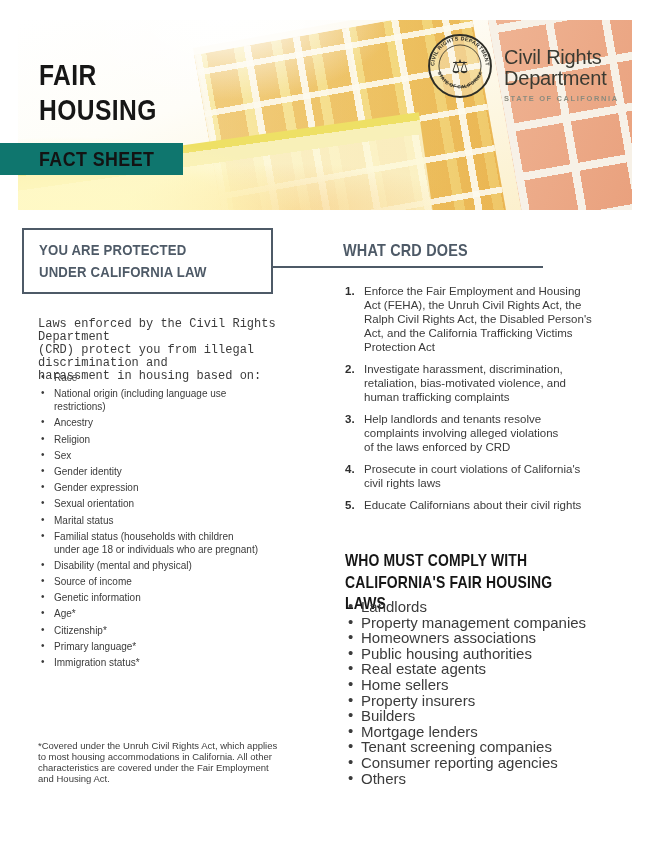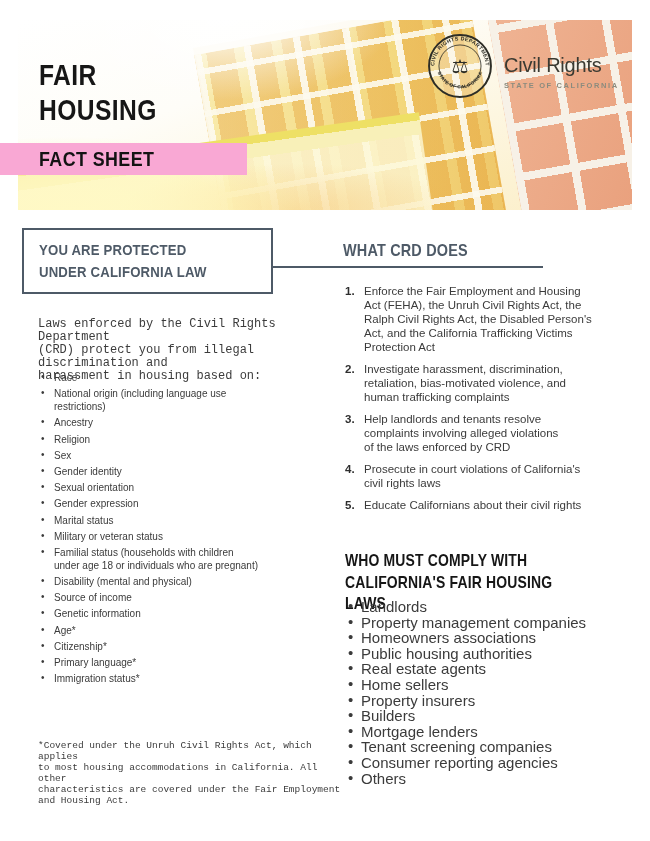--- a/index.html
+++ b/index.html
@@ -29,46 +29,46 @@
     background:linear-gradient(180deg,#eee065 0 8px,#f8f0b8 8px 22px, rgba(253,248,214,0.8) 22px 100%); }
   .hero-glare { position:absolute; inset:0; pointer-events:none;
     background:
       radial-gradient(ellipse 60% 55% at 8% 100%, rgba(255,249,196,0.95), rgba(255,246,180,0.55) 45%, rgba(255,246,180,0) 70%),
       radial-gradient(ellipse 45% 70% at 34% 0%, rgba(255,255,255,0.95), rgba(255,255,255,0) 60%),
       radial-gradient(ellipse 40% 35% at 45% 100%, rgba(244,168,60,0.30), rgba(244,168,60,0) 70%); }
 
   .hero-title { position:absolute; left:39px; top:57px; z-index:5; color:#161616;
     font-size:30px; line-height:35px; font-weight:700; letter-spacing:0.5px;
     transform:scaleX(0.82); transform-origin:left top; }
-  .banner { position:absolute; left:0; top:143px; width:247px; height:32px; background:#f9a8d4; z-index:5; }
+  .banner { position:absolute; left:0; top:143px; width:183px; height:32px; background:#0f766e; z-index:5; }
   .banner span { display:inline-block; margin-left:39px; font-size:21px; line-height:32px; font-weight:700;
     color:#131313; letter-spacing:0.5px; transform:scaleX(0.85); transform-origin:left center; }
 
   .logo { position:absolute; left:427px; top:33px; z-index:6; display:flex; }
   .seal { width:66px; height:66px; }
-  .logo-text { margin-left:11px; margin-top:22px; }
+  .logo-text { margin-left:11px; margin-top:14px; }
   .logo-text .org { font-size:20px; line-height:21px; color:#3a3a32; letter-spacing:-0.2px; }
   .logo-text .tagline { margin-top:5px; font-size:7.5px; font-weight:700; letter-spacing:1.6px; color:#8b8b7e; }
 
   
   .condensed { transform:scaleX(0.85); transform-origin:left top; }
   .protect-box { position:absolute; left:22px; top:228px; width:251px; height:66px;
     border:2px solid #4e5a67; padding:9px 0 0 15px; }
   .slate-h { color:#4e5a67; font-weight:700; }
   .protect-box .slate-h { font-size:15.5px; line-height:22px; letter-spacing:0.2px; }
   .connector { position:absolute; left:273px; top:266px; width:270px; height:2px; background:#4e5a67; }
   .crd-does-h { position:absolute; left:343px; top:241px; font-size:17px; letter-spacing:0.2px; }
   .comply-h { position:absolute; left:345px; top:550px; color:#161616; font-weight:700;
     font-size:17px; line-height:21.5px; letter-spacing:0.2px; transform:scaleX(0.82); transform-origin:left top; }
 
   
   .intro { position:absolute; left:38px; top:318px; width:310px; font-size:12px; line-height:13px;
     color:#3b3b3b; white-space:pre-line;font-family:Liberation Mono, monospace; }
   .footnote { position:absolute; left:38px; top:740px; width:305px; font-size:9.5px; line-height:11px;
-    color:#3b3b3b; white-space:pre-line;font-family:Liberation Mono, monospace; }
+    color:#3b3b3b; white-space:pre-line; }
 
   ul.bullets { list-style:none; position:absolute; }
   ul.bullets li { position:relative; padding-left:14px; color:#3b3b3b; }
   ul.bullets li::before { content:"\2022"; position:absolute; left:1px; top:-1px; color:#3b3b3b; }
   .btxt { white-space:pre-line; }
   .left-list { left:40px; top:371px; width:310px; }
   .left-list li { font-size:10px; line-height:13px; margin-bottom:3.2px; }
   .right-list { left:347px; top:600px; width:270px; }
   .right-list li { font-size:15px; line-height:13px; margin-bottom:2.6px; }
 
@@ -108,20 +108,21 @@
       <text font-size="6.4" font-weight="bold" fill="#2d2d26" letter-spacing="0.4" font-family="Liberation Sans, sans-serif">
         <textPath href="#sealTop" startOffset="50%" text-anchor="middle">CIVIL RIGHTS DEPARTMENT</textPath>
       </text>
       <text font-size="5.8" font-weight="bold" fill="#2d2d26" letter-spacing="0.3" font-family="Liberation Sans, sans-serif">
         <textPath href="#sealBot" startOffset="50%" text-anchor="middle">STATE OF CALIFORNIA</textPath>
       </text>
       <text x="40" y="48" font-size="23" text-anchor="middle" fill="#2d2d26" font-family="DejaVu Sans, sans-serif">⚖</text>
     </svg>
     <div class="logo-text">
       <div class="org">Civil Rights</div>
+      <div class="org">Department</div>
       <div class="tagline">STATE OF CALIFORNIA</div>
     </div>
   </div>
 
   <div class="protect-box">
     <div class="slate-h condensed">
       <div>YOU ARE PROTECTED</div>
       <div>UNDER CALIFORNIA LAW</div>
     </div>
   </div>
@@ -143,27 +144,26 @@
 
       <li><span class="btxt">Ancestry</span></li>
 
       <li><span class="btxt">Religion</span></li>
 
       <li><span class="btxt">Sex</span></li>
 
 
       <li><span class="btxt">Gender identity</span></li>
 
+      <li><span class="btxt">Gender expression</span></li>
+
       <li><span class="btxt">Sexual orientation</span></li>
 
-      <li><span class="btxt">Gender expression</span></li>
-
       <li><span class="btxt">Marital status</span></li>
 
-      <li><span class="btxt">Military or veteran status</span></li>
 
       <li><span class="btxt">Familial status (households with children
 under age 18 or individuals who are pregnant)</span></li>
 
       <li><span class="btxt">Disability (mental and physical)</span></li>
 
       <li><span class="btxt">Source of income</span></li>
 
       <li><span class="btxt">Genetic information</span></li>
 

